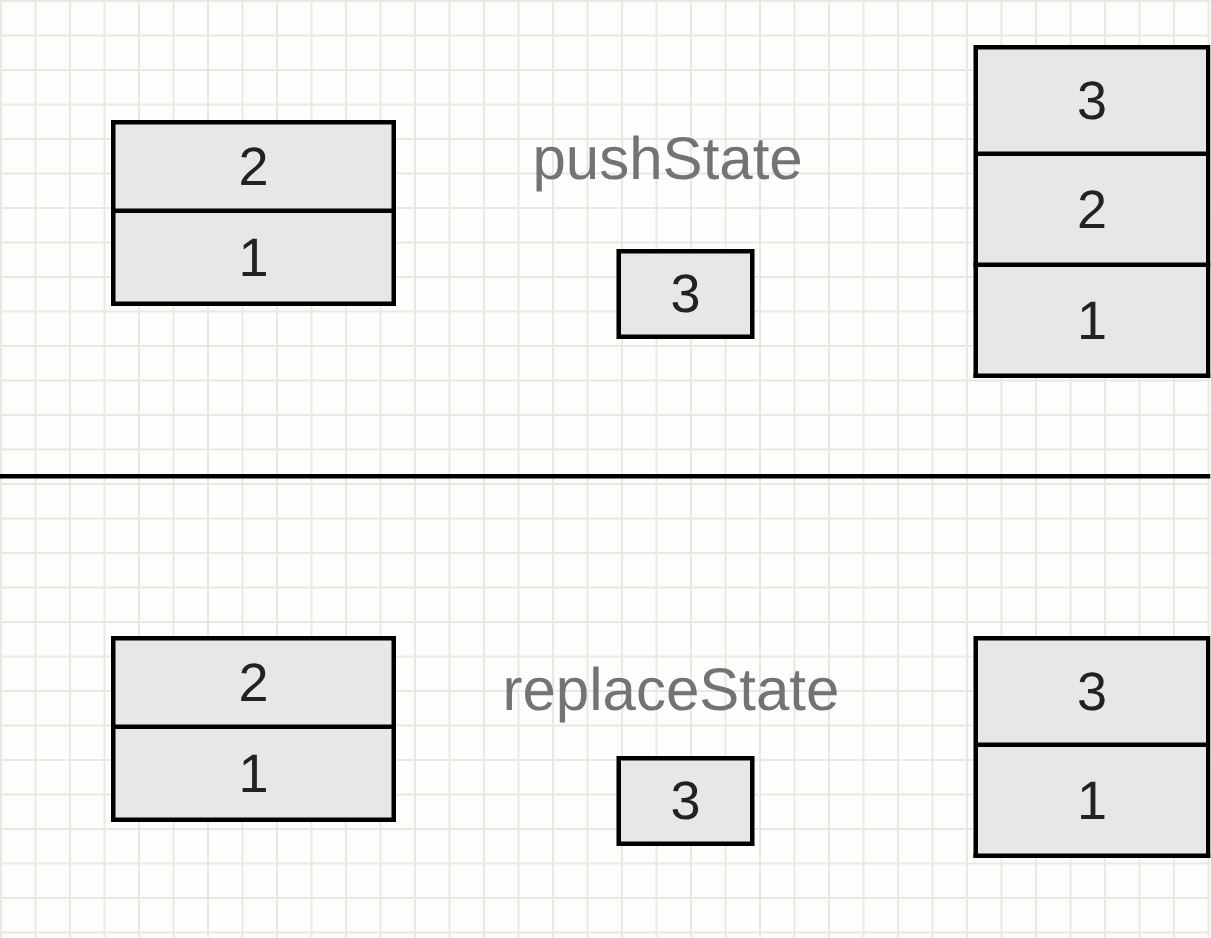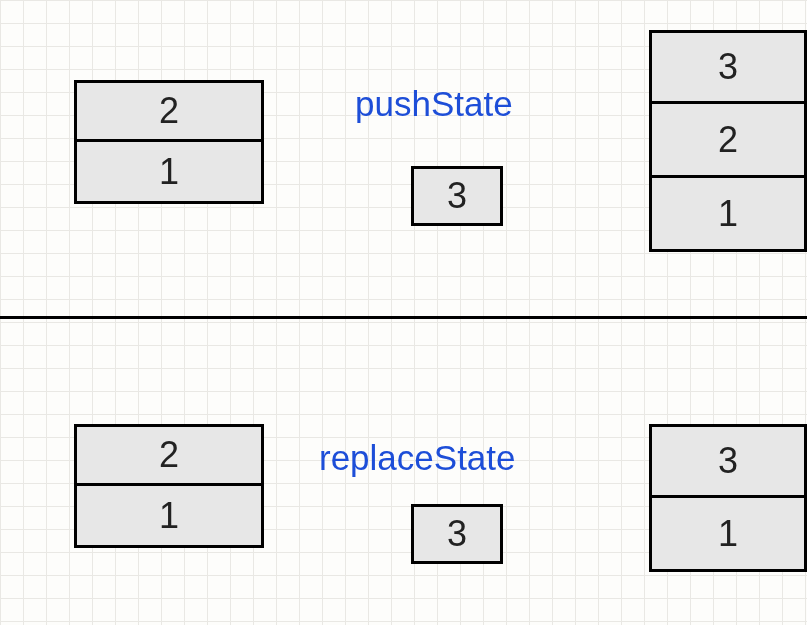--- a/index.html
+++ b/index.html
@@ -56,22 +56,22 @@
     background: #e7e7e7;
     display: flex;
     align-items: center;
     justify-content: center;
     font-size: 36px;
     color: #222;
   }
 
   .op-label {
     position: absolute;
-    font-size: 35px;
-    color: #1d4ed8;
+    font-size: 40px;
+    color: #737373;
     white-space: nowrap;
   }
 </style>
 </head>
 <body>
 
 <div class="stack" style="left:74px; top:80px;">
   <div class="cell top">2</div>
   <div class="cell">1</div>
 </div>
@@ -86,20 +86,20 @@
   <div class="cell wide">1</div>
 </div>
 
 <div class="divider" style="top:316px;"></div>
 
 <div class="stack" style="left:74px; top:424px;">
   <div class="cell top">2</div>
   <div class="cell">1</div>
 </div>
 
-<div class="op-label" style="left:319px; top:438px;">replaceState</div>
+<div class="op-label" style="left:335px; top:438px;">replaceState</div>
 
 <div class="small-box" style="left:411px; top:504px;">3</div>
 
 <div class="stack" style="left:649px; top:424px;">
   <div class="cell top wide">3</div>
   <div class="cell wide">1</div>
 </div>
 
 </body></html>

